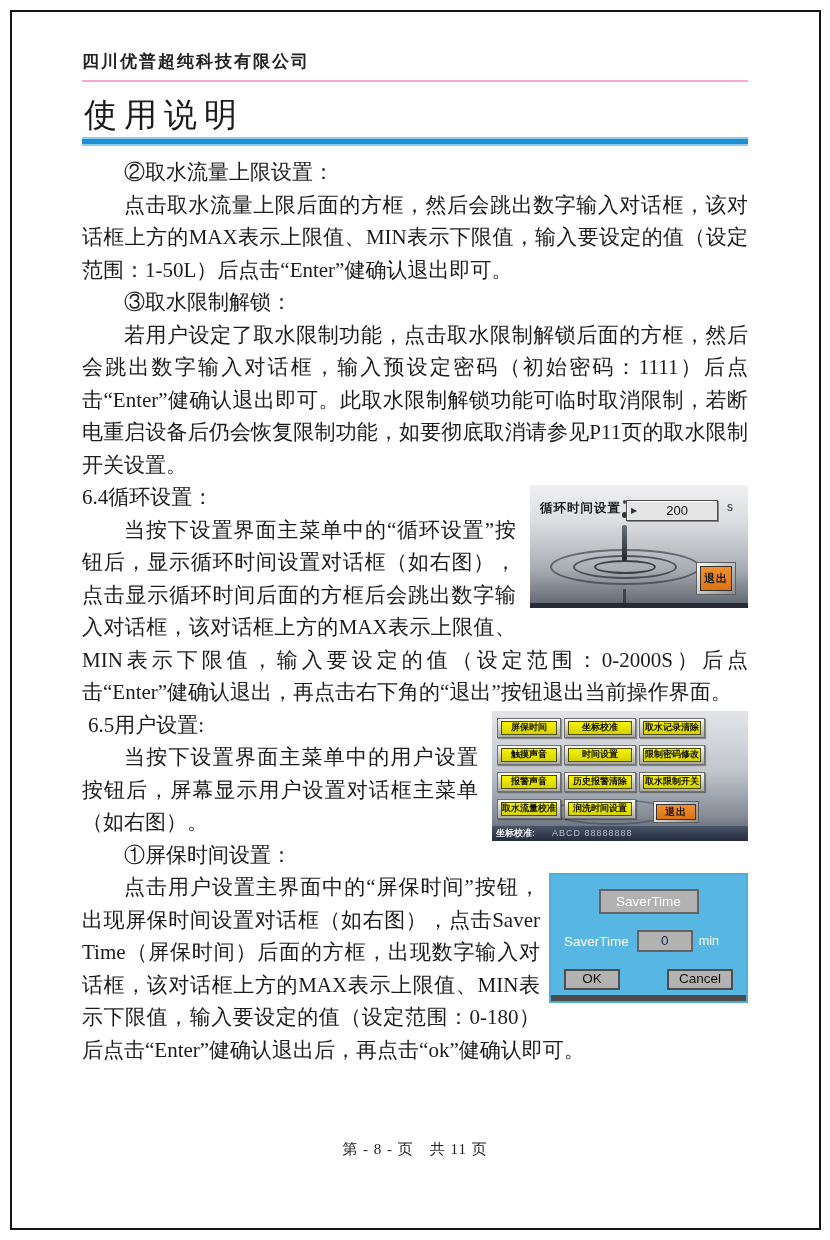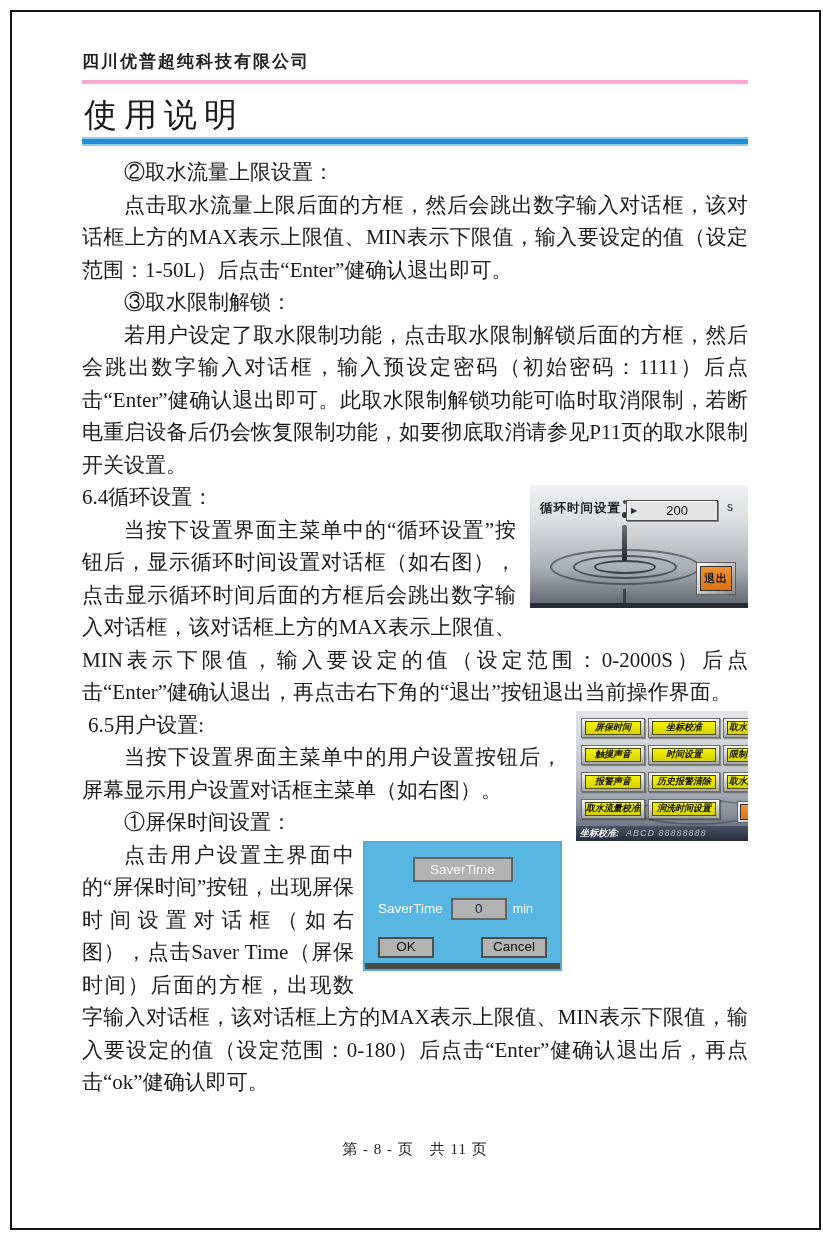--- a/index.html
+++ b/index.html
@@ -8,21 +8,21 @@
     width:830px; height:1240px; position:relative; overflow:hidden;
     font-family:"Liberation Serif","DejaVu Serif",serif; color:#1b1b1b;
   }
   .page-border {
     position:absolute; left:10px; top:10px; width:811px; height:1220px;
     border:2px solid #141414; pointer-events:none;
   }
   
   .company-row {
     position:absolute; left:82px; top:50px; width:666px;
-    border-bottom:4px solid #f9a8d4; padding-bottom:7px;
+    border-bottom:2px solid #f9a8d4; padding-bottom:7px;
     font-family:"Liberation Sans","DejaVu Sans",sans-serif;
     font-weight:bold; font-size:17px; letter-spacing:2px; color:#222;
   }
   .doc-title {
     position:absolute; left:84px; top:93px;
     font-size:33px; letter-spacing:7px; color:#1a1a1a; font-weight:normal;
   }
   .title-rule {
     position:absolute; left:82px; top:137px; width:666px; height:9px;
     background:#1e8fd2; border-top:2px solid #8ecbec; border-bottom:2px solid #8ecbec;
@@ -60,41 +60,41 @@
   .dotA { position:absolute; left:92px; top:27px; width:5px; height:6px; border-radius:50%; background:#2d3138; }
   .dotB { position:absolute; left:93px; top:15px; width:3px; height:4px; border-radius:50%; background:#3a3f47; }
   .col-reflect { position:absolute; left:93px; top:104px; width:3px; height:16px; background:rgba(25,28,34,0.6); }
   .exit-frame { position:absolute; right:12px; bottom:13px; width:40px; height:33px;
     background:linear-gradient(135deg,#fdfdfd,#8a8a8a); border:1px solid #5e5e5e; padding:3px; }
   .exit-face { width:100%; height:100%; background:linear-gradient(180deg,#f09030,#dd7410);
     border:1px solid #333; color:#1a1a1a; font-size:11px; font-weight:bold;
     display:flex; align-items:center; justify-content:center; letter-spacing:1px; }
   .shot-bottom-strip { position:absolute; left:0; bottom:0; width:100%; height:5px; background:#262b36; }
   
-  .shot2 { width:172px; height:130px; margin:2px 0 8px 14px;
-    background:linear-gradient(180deg,#e2e4e7 0%,#c3c7cd 45%,#868d98 80%,#545b68 100%);font-style:italic; }
+  .shot2 { width:256px; height:130px; margin:2px 0 8px 14px;
+    background:linear-gradient(180deg,#e2e4e7 0%,#c3c7cd 45%,#868d98 80%,#545b68 100%); }
   .shot2 .ripple2 { position:absolute; left:60px; top:88px; width:120px; height:26px;
     border-radius:50%; border:2px solid rgba(30,34,44,0.35); }
   .menu-grid { position:absolute; left:5px; top:7px; width:208px;
     display:grid; grid-template-columns:64px 72px 66px; column-gap:3px; row-gap:7px; }
   .m-btn { height:20px; background:linear-gradient(180deg,#fbfbf6,#a9a9a2);
     border:1px solid #6e6e6e; padding:2px 3px; box-shadow:1px 1px 1px rgba(0,0,0,0.35); }
   .m-face { width:100%; height:100%; background:linear-gradient(180deg,#f6f200,#d6d200);
     border:1px solid #4b4b00; color:#0d0d0d; font-size:9px; font-weight:bold;
     display:flex; align-items:center; justify-content:center; white-space:nowrap; }
   .m-exit { width:46px; height:22px; justify-self:end; margin-right:6px; margin-top:2px;
     background:linear-gradient(135deg,#fdfdfd,#8a8a8a); border:1px solid #5e5e5e; padding:2px; }
   .m-exit .m-face-orange { width:100%; height:100%; background:linear-gradient(180deg,#f09030,#dd7410);
     border:1px solid #333; color:#141414; font-size:10px; font-weight:bold;
     display:flex; align-items:center; justify-content:center; letter-spacing:1px; }
   .device-strip { position:absolute; left:0; bottom:0; width:100%; height:15px;
     background:linear-gradient(180deg,#4a5468,#242c3d); display:flex; align-items:center;
     padding-left:4px; }
   .device-label { font-size:9px; font-weight:bold; color:#f2f2f2; }
-  .device-value { font-size:9px; color:#b9bec7; margin-left:7px; letter-spacing:1px; }
+  .device-value { font-size:9px; color:#b9bec7; margin-left:17px; letter-spacing:1px; }
   
   .shot3 { width:199px; height:130px; margin:2px 0 8px 9px;
     background:#58b7e2; border:2px solid #4fadd8; }
   .saver-title { margin:14px auto 0; width:100px; height:25px; background:#b2b2b2;
     border:2px solid #636363; color:#fff; font-size:13.5px; text-align:center; line-height:21px; }
   .saver-row { margin-top:16px; padding:0 13px; display:flex; align-items:center; }
   .saver-label { color:#fff; font-size:13.5px; }
   .saver-input { width:56px; height:22px; margin-left:8px; background:#b2b2b2;
     border:2px solid #636363; color:#1a2450; font-size:13.5px; text-align:center; line-height:18px; }
   .saver-unit { color:#fff; font-size:12.5px; margin-left:6px; }

